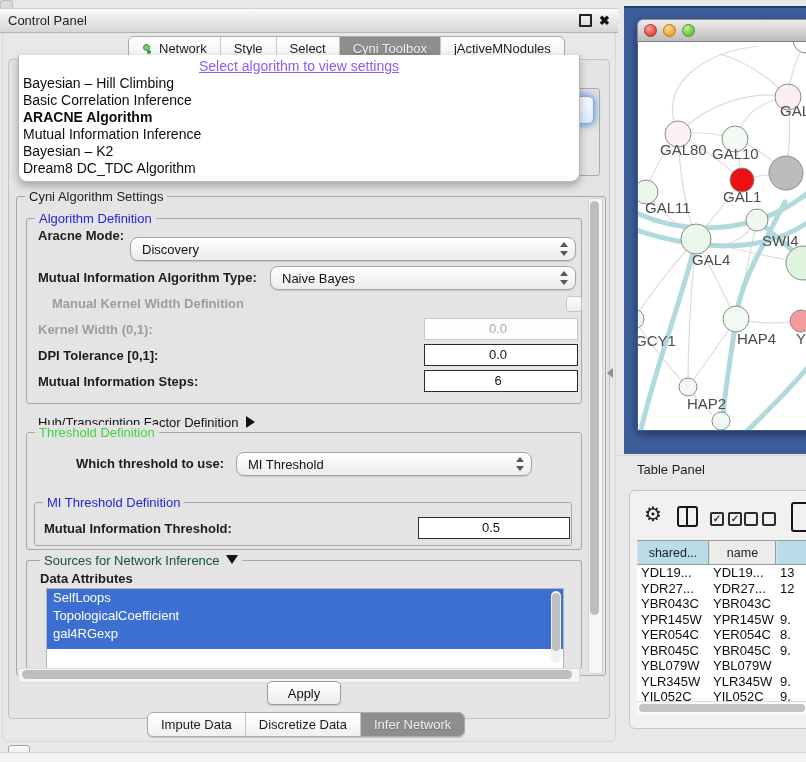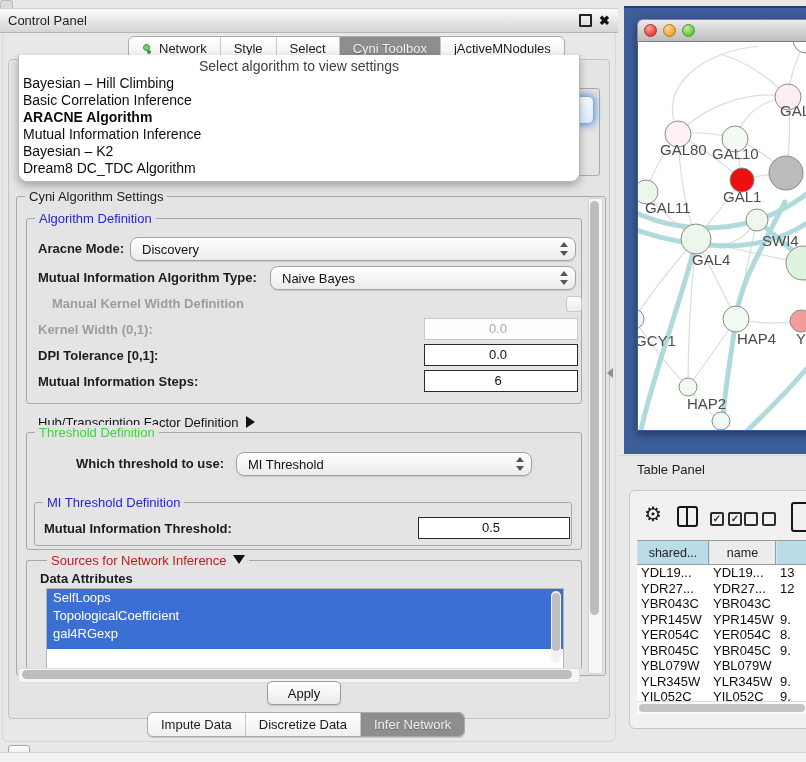--- a/index.html
+++ b/index.html
@@ -40,21 +40,21 @@
   
   .frag-box{left:26px;top:88px;width:572px;height:86px;border:1px solid #ababab;border-radius:3px;z-index:1;}
   .frag-combo-cap{left:556px;top:96px;width:36px;height:26px;border-radius:6px;
      background:linear-gradient(#f6faff,#dcebfb);border:1px solid #86a9d4;
      box-shadow:0 0 6px 2px rgba(92,152,228,.85);z-index:1;}
 
   
   .dropdown{left:18px;top:55px;width:560px;height:126px;background:#fff;
      border:1px solid #b9b9b9;border-top:none;border-radius:0 0 9px 9px;
      box-shadow:0 4px 9px rgba(0,0,0,.28);z-index:5;}
-  .dd-placeholder{height:18px;line-height:18px;text-align:center;color:#404040;font-size:14px;margin-top:2px;}
+  .dd-placeholder{height:18px;line-height:18px;text-align:center;color:#8b5cf6;font-size:14px;margin-top:2px;text-decoration:underline;}
   .algo-item{height:17px;line-height:17px;font-size:14px;color:#0d0d0d;padding-left:4px;white-space:nowrap;}
   .algo-item.hl{font-weight:bold;}
 
   
   .gbox{border:1px solid #a8a8a8;border-radius:3px;}
   .legend{position:absolute;top:-8px;font-size:13px;background:#e4e4e4;padding:0 4px;line-height:15px;white-space:nowrap;}
   .legend.blue{color:#2525d8;}
   .legend.green{color:#3fd43f;}
 
   .flabel{font-size:13px;font-weight:bold;color:#1c1c1c;white-space:nowrap;}
@@ -201,21 +201,21 @@
 </div>
 
 <div class="abs gbox" style="left:16px;top:196px;width:588px;height:478px;">
   <span class="legend" style="left:8px;color:#1c1c1c;">Cyni Algorithm Settings</span>
 </div>
 
 <div class="abs gbox" style="left:26px;top:218px;width:554px;height:184px;">
   <span class="legend blue" style="left:8px;">Algorithm Definition</span>
 </div>
 
-<span class="abs flabel" style="left:38px;top:241px;">Aracne Mode:</span>
+<span class="abs flabel" style="left:38px;top:228px;">Aracne Mode:</span>
 <div class="combo" style="left:130px;top:237px;width:444px;">
   <span class="cval">Discovery</span>
   <span class="arrows"></span>
 </div>
 
 <span class="abs flabel" style="left:38px;top:270px;">Mutual Information Algorithm Type:</span>
 <div class="combo" style="left:270px;top:266px;width:304px;">
   <span class="cval">Naive Bayes</span>
   <span class="arrows"></span>
 </div>
@@ -245,21 +245,21 @@
   <span class="arrows"></span>
 </div>
 
 <div class="abs gbox" style="left:34px;top:502px;width:536px;height:42px;background:#e4e4e4;">
   <span class="legend blue" style="left:8px;">MI Threshold Definition</span>
 </div>
 <span class="abs flabel" style="left:44px;top:521px;">Mutual Information Threshold:</span>
 <div class="nfield" style="left:418px;top:517px;width:144px;">0.5</div>
 
 <div class="abs gbox" style="left:26px;top:560px;width:554px;height:108px;border-bottom:none;">
-  <span class="legend" style="left:20px;color:#b91c1c;"><span>Sources for Network Inference</span><span class="tri-down"></span></span>
+  <span class="legend" style="left:13px;color:#14532d;"><span>Sources for Network Inference</span><span class="tri-down"></span></span>
 </div>
 <span class="abs flabel" style="left:40px;top:571px;">Data Attributes</span>
 <div class="abs attr-list">
   <div id="attr-items">
       <div class="attr-item">SelfLoops</div>
       <div class="attr-item">TopologicalCoefficient</div>
       <div class="attr-item">gal4RGexp</div>
       <div class="attr-item partial"></div>
     </div>
   <div class="list-scroll">

